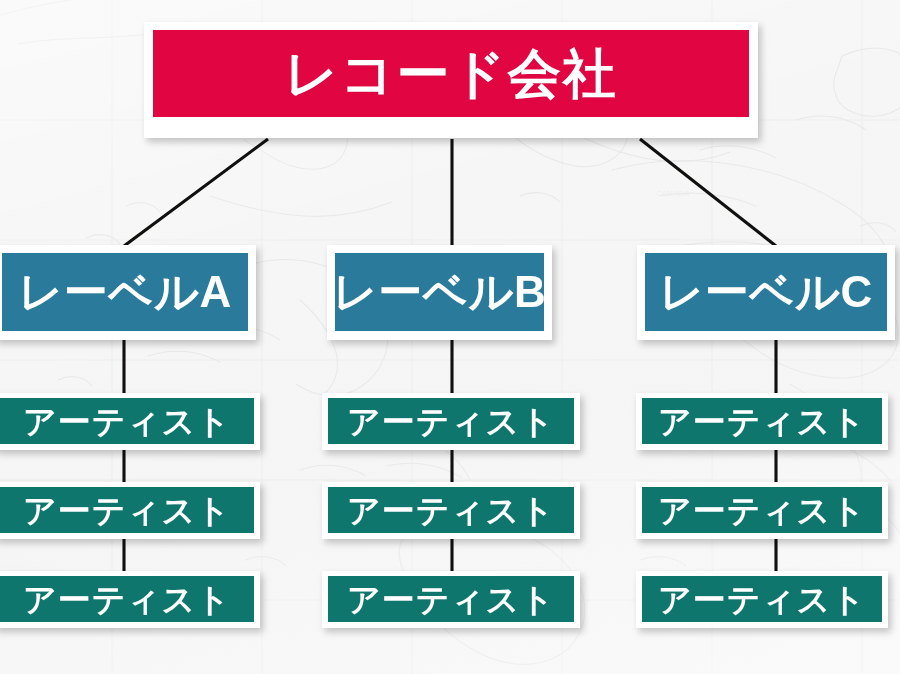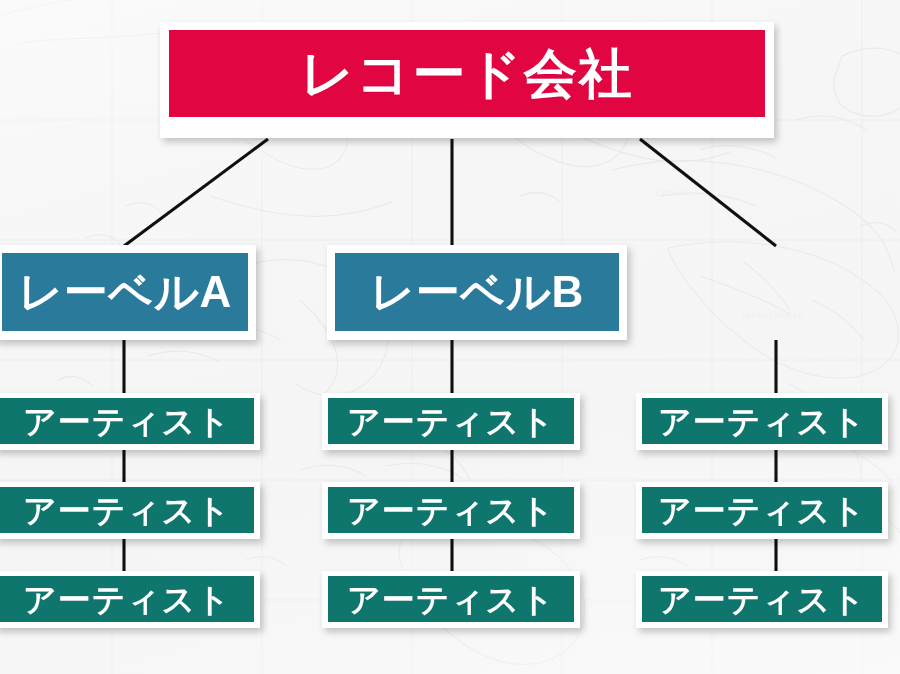--- a/index.html
+++ b/index.html
@@ -79,21 +79,21 @@
   .node .txt {
     color: #ffffff;
     font-weight: bold;
     line-height: 1;
     white-space: nowrap;
     letter-spacing: 0.5px;
   }
 
   
   #node-root {
-    left: 160px;
+    left: 144px;
     top: 22px;
     width: 614px;
     height: 116px;
     padding: 8px 9px 21px 9px;
   }
   #node-root .fill { background: #e10542; }
   #node-root .txt {
     font-size: 53px;
     letter-spacing: 2px;
     text-shadow: 0 1px 0 rgba(0,0,0,0.06);
@@ -102,21 +102,21 @@
   
   .node-label {
     top: 245px;
     height: 95px;
     padding: 8px 8px 9px 8px;
   }
   .node-label .fill { background: #2a7b9b; }
   .node-label .txt { font-size: 44px; }
 
   #node-label-a { left: -6px;  width: 262px; }
-  #node-label-b { left: 327px; width: 300px; }
+  #node-label-b { left: 327px; width: 225px; }
   #node-label-c { left: 637px; width: 258px; }
 
   
   .node-artist {
     height: 57px;
     padding: 5px 6px 6px 6px;
   }
   .node-artist .fill { background: #0f766e; }
   .node-artist .txt { font-size: 33px; letter-spacing: 1px; }
 
@@ -256,20 +256,25 @@
       <span class="txt">レーベルA</span>
     </div>
   </div>
 
   <div class="node node-label" id="node-label-b">
     <div class="fill">
       <span class="txt">レーベルB</span>
     </div>
   </div>
 
+  <div class="node node-label" id="node-label-c">
+    <div class="fill">
+      <span class="txt">レーベルC</span>
+    </div>
+  </div>
 
   <div class="node node-artist col-a row-1">
     <div class="fill">
       <span class="txt">アーティスト</span>
     </div>
   </div>
   <div class="node node-artist col-a row-2">
     <div class="fill">
       <span class="txt">アーティスト</span>
     </div>

